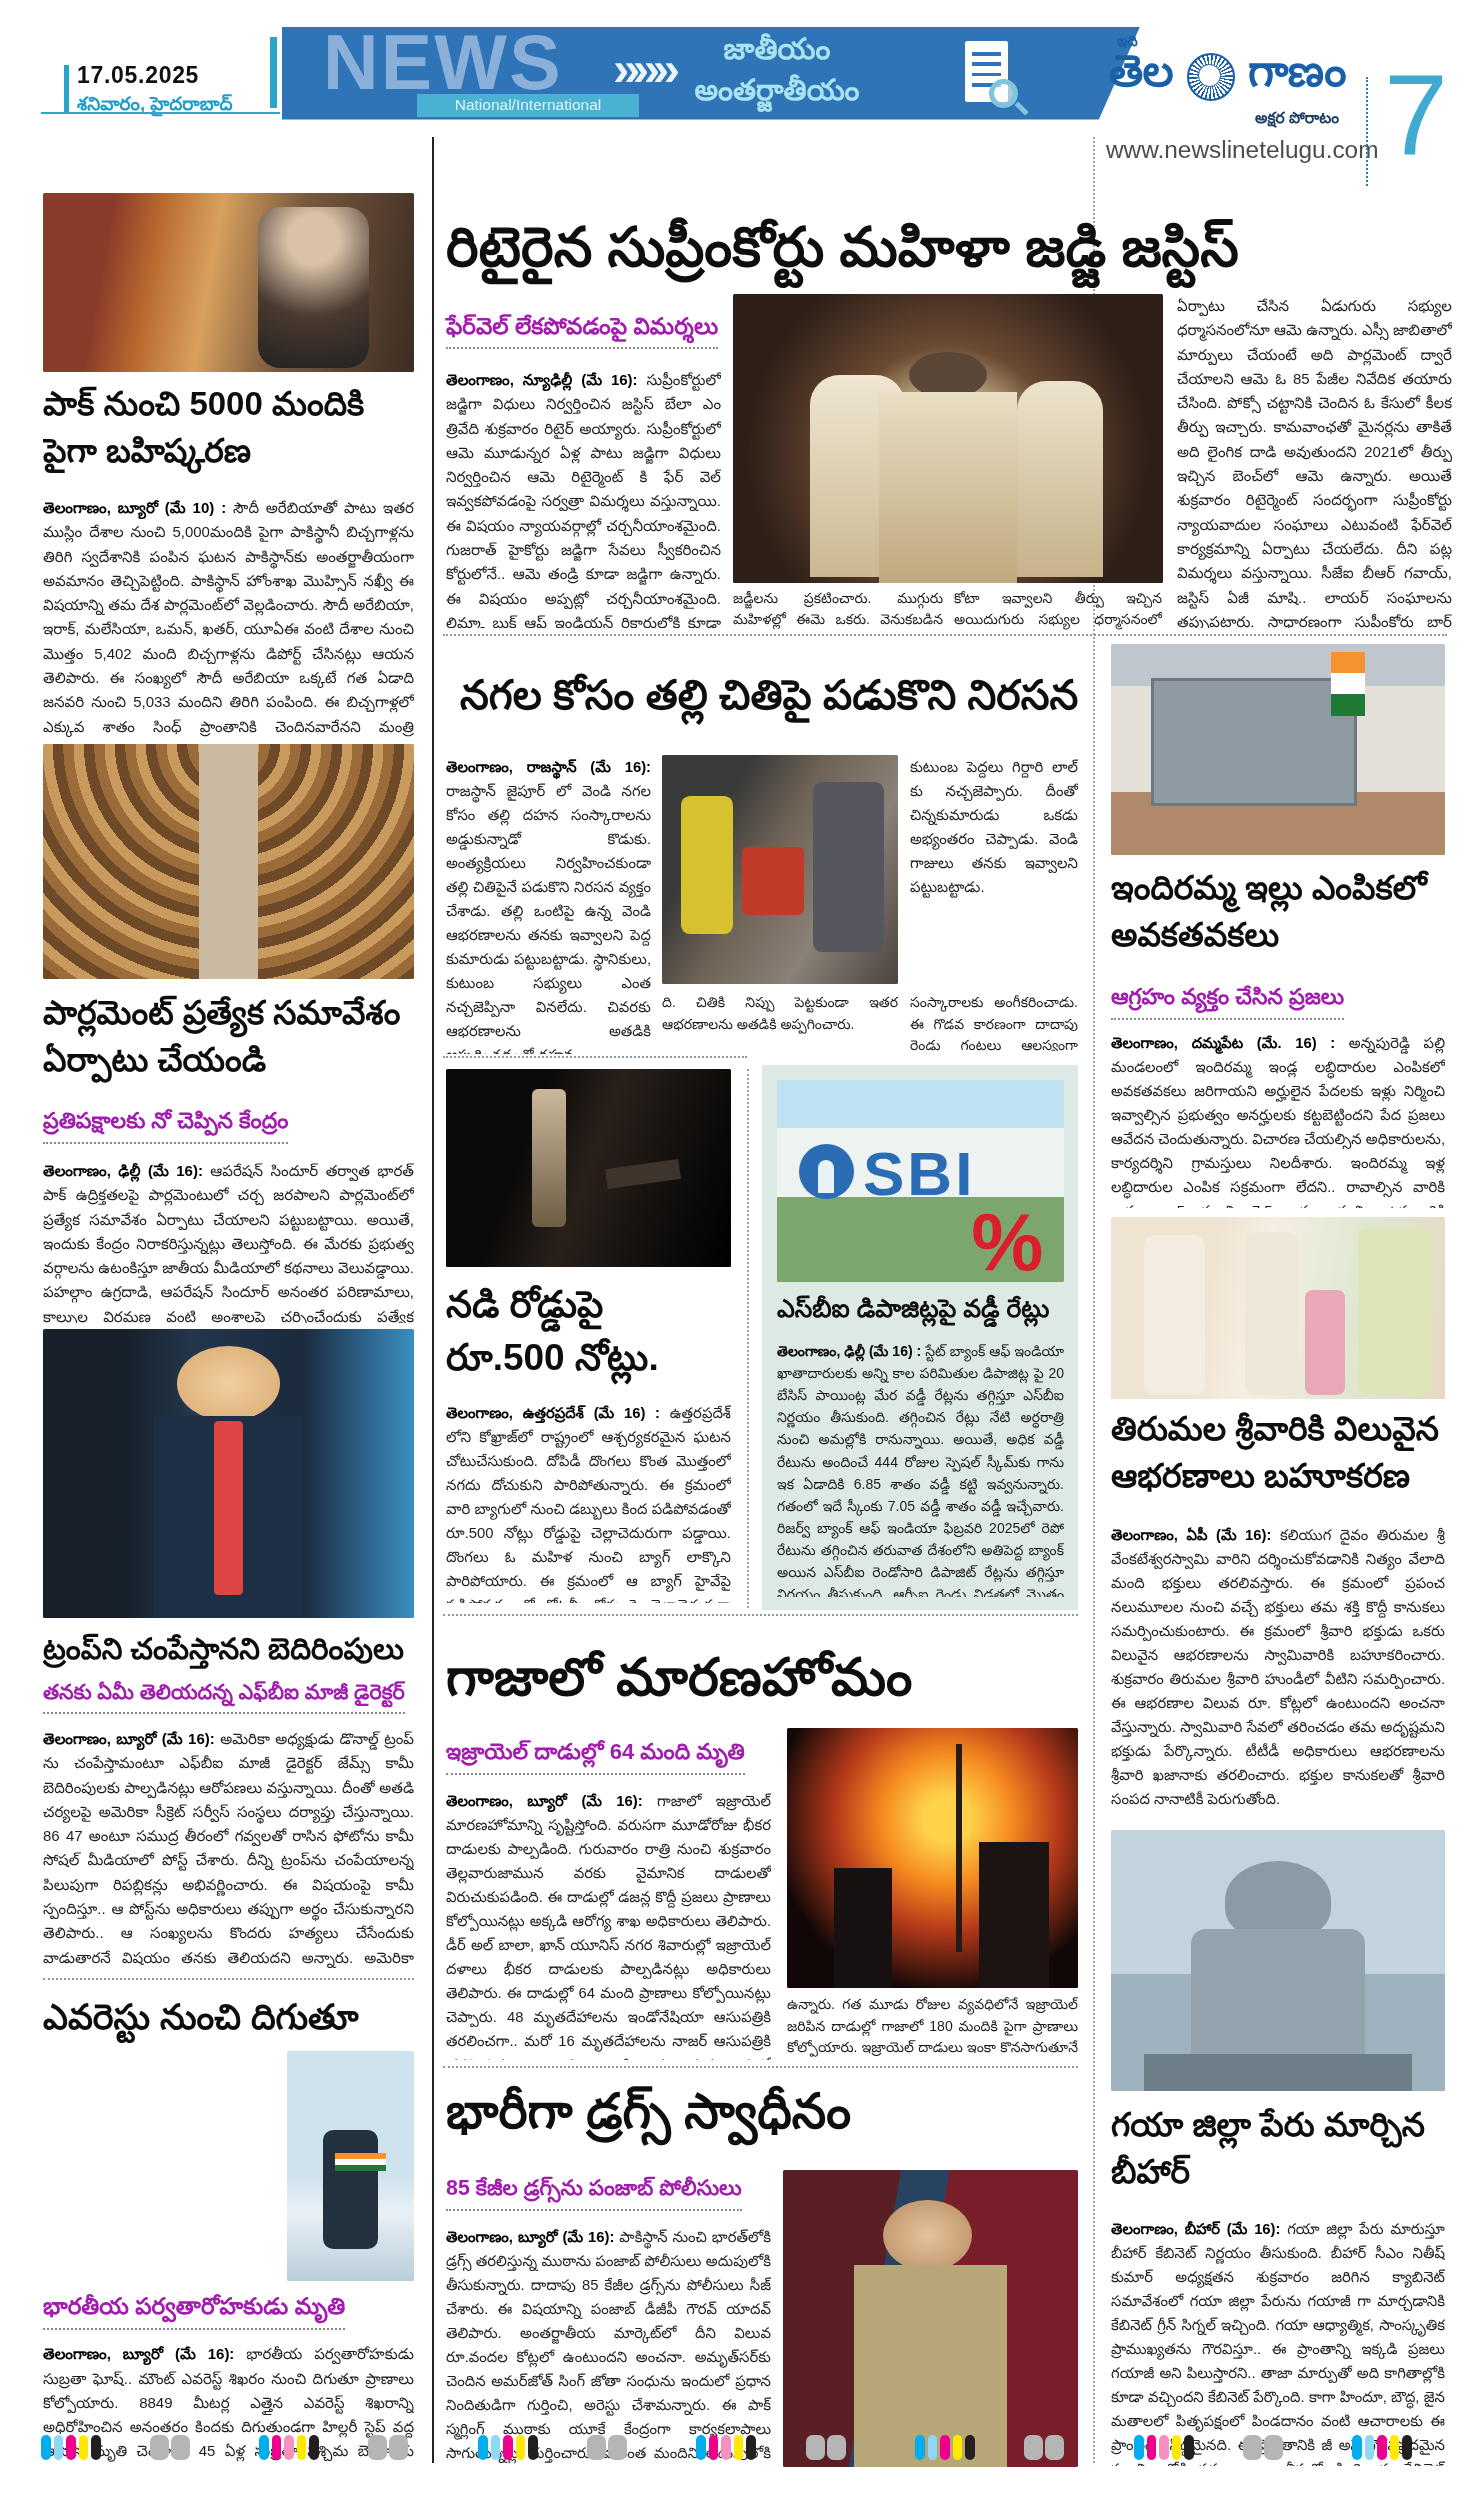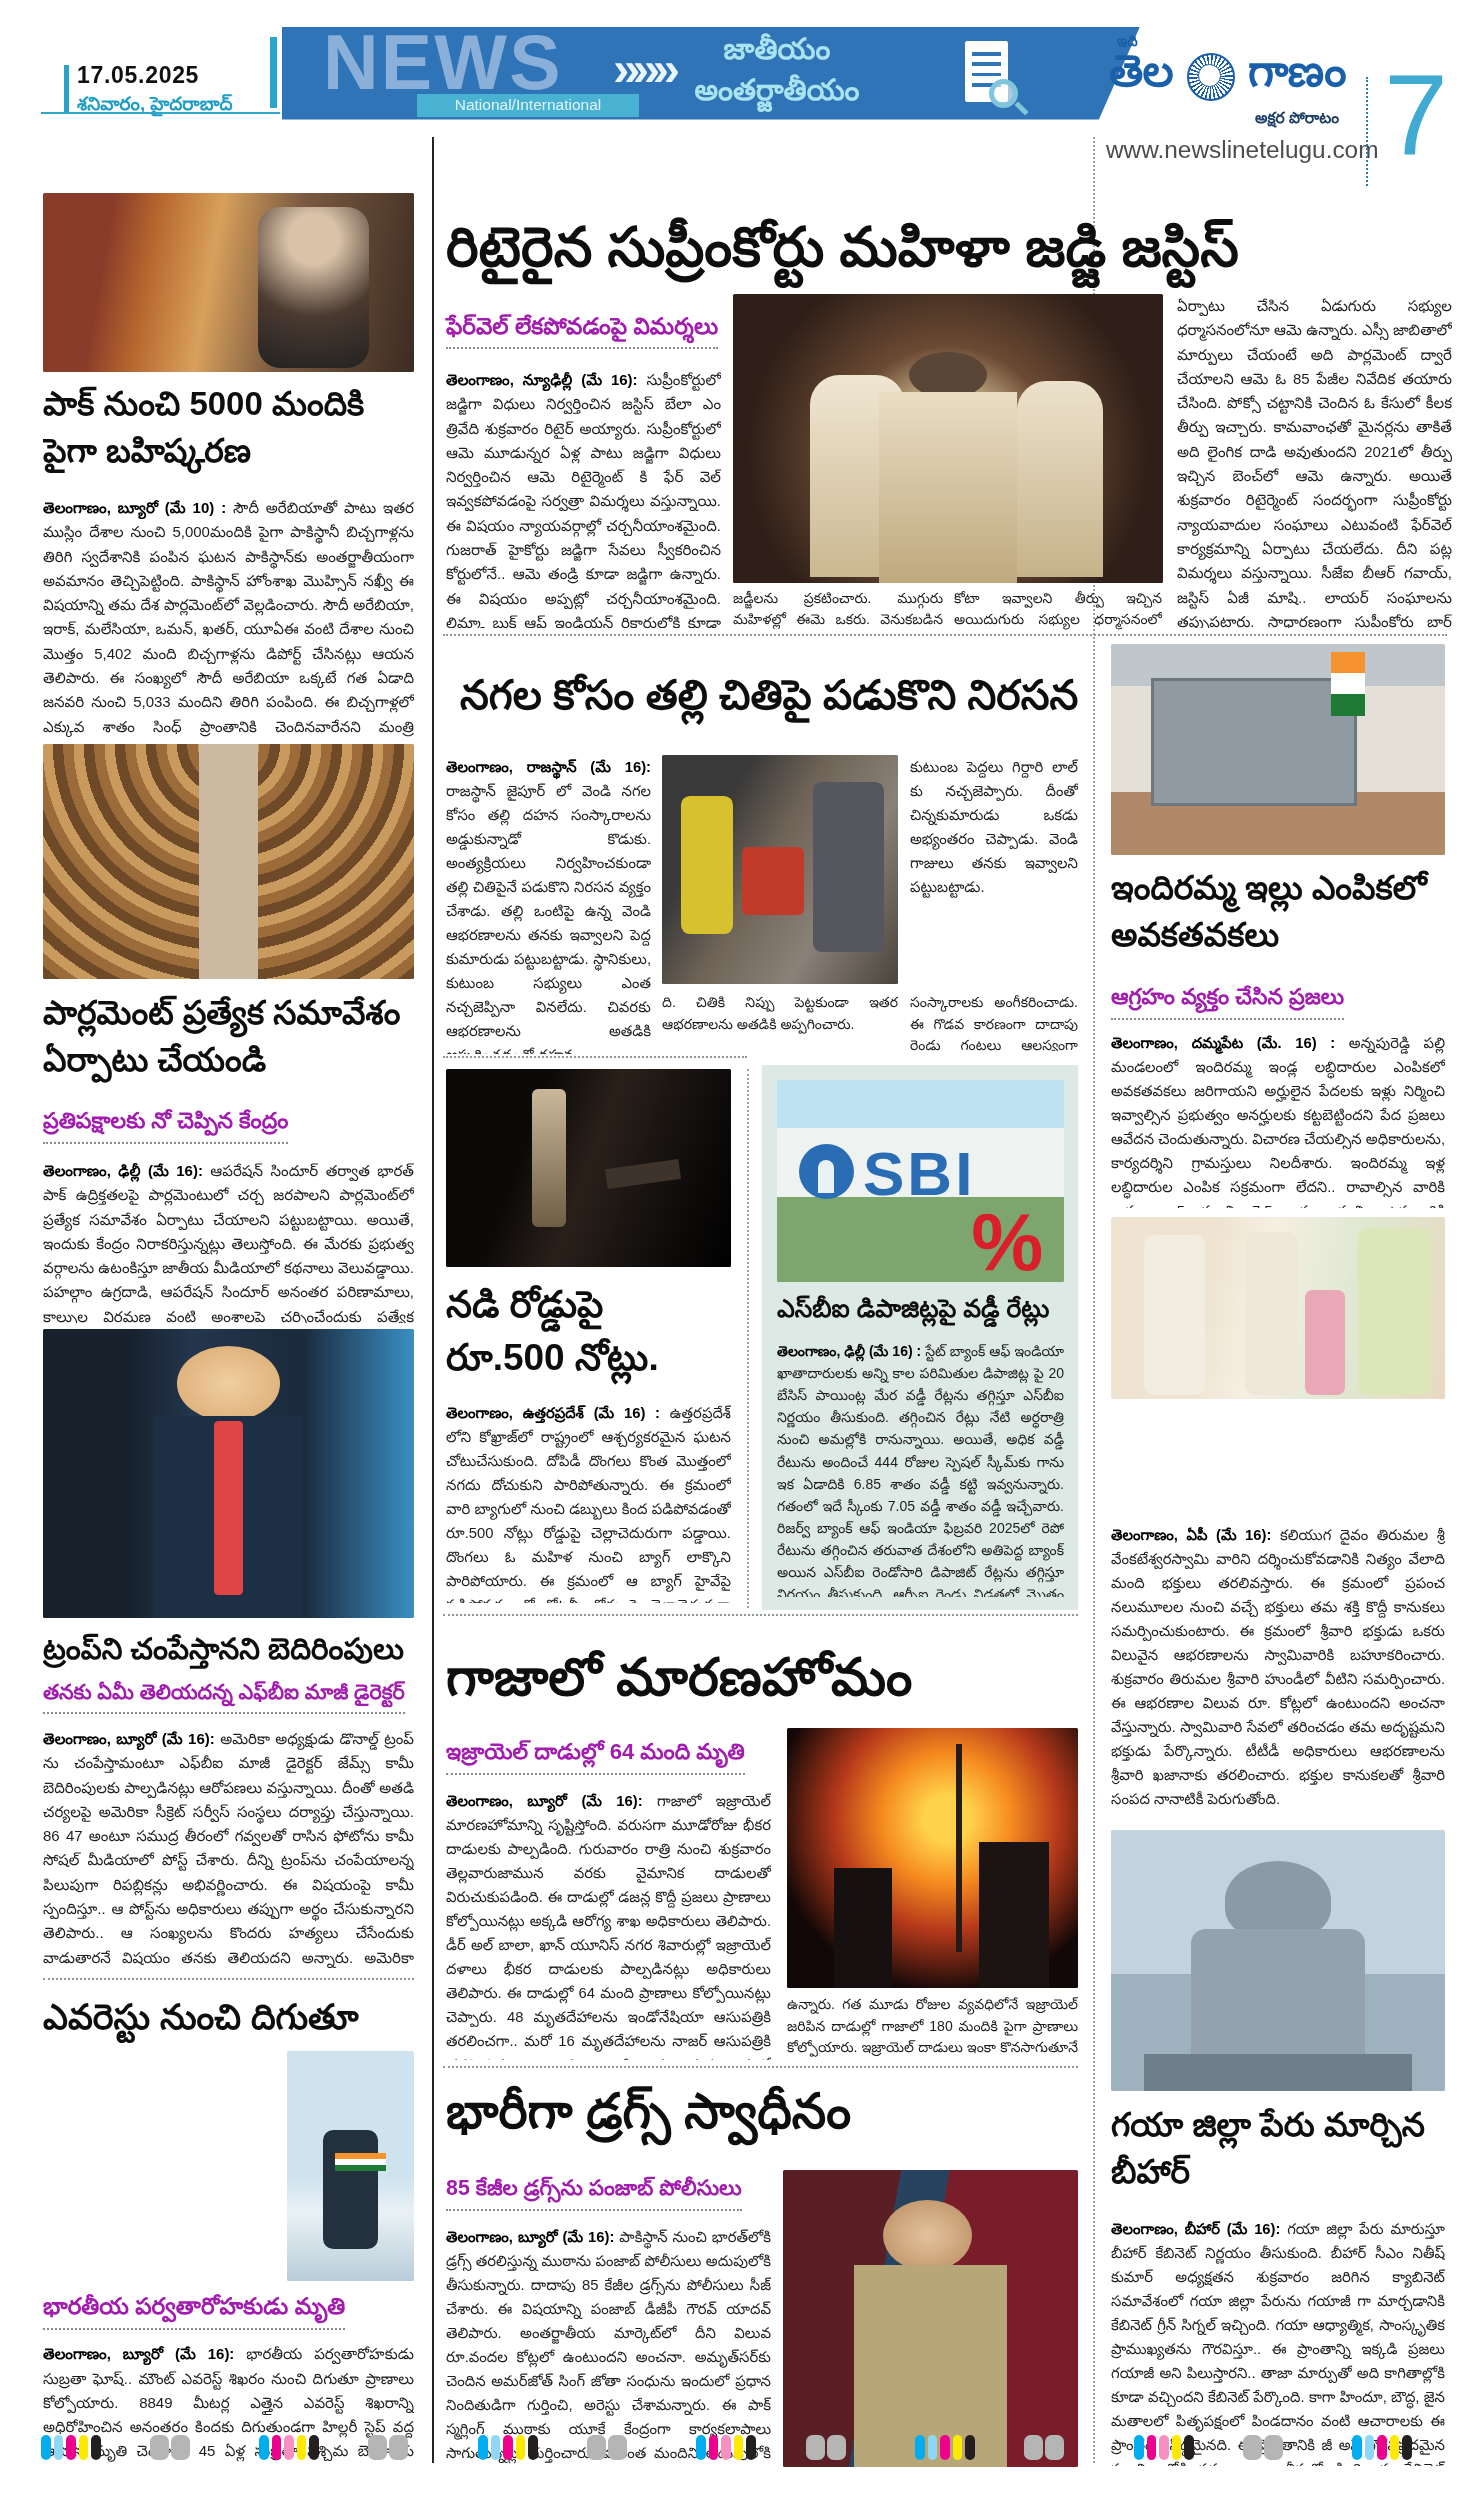--- a/index.html
+++ b/index.html
@@ -228,20 +228,21 @@
     <span>అన్నపురెడ్డి పల్లి మండలంలో ఇందిరమ్మ ఇండ్ల లబ్ధిదారుల ఎంపికలో అవకతవకలు జరిగాయని అర్హులైన పేదలకు ఇళ్లు నిర్మించి ఇవ్వాల్సిన ప్రభుత్వం అనర్హులకు కట్టబెట్టిందని పేద ప్రజలు ఆవేదన చెందుతున్నారు. విచారణ చేయల్సిన అధికారులను, కార్యదర్శిని గ్రామస్తులు నిలదీశారు. ఇందిరమ్మ ఇళ్ల లబ్ధిదారుల ఎంపిక సక్రమంగా లేదని.. రావాల్సిన వారికి రాకుండా 5 నుంచి 7.5 లక్షల భూమి ఉన్నవారికి కేటాయించారని ఆగ్రహం వ్యక్తం చేశారు. అర్హులందరికీ ఇళ్లు మంజూరు చేయాలని డిమాండ్ చేశారు. లేనిపక్షంలో ఆందోళన చేపడతామని హెచ్చరించారు.</span>
   </p>
 
   <div class="ph" style="left:1111px;top:1217px;width:334px;height:182px;
        background:linear-gradient(100deg,#efe4d2 0 30%,#f6efe2 45%,#dfe8d2 70%,#e8d9c2 100%);">
        <div style="position:absolute;left:10%;top:10%;width:18%;height:88%;background:#f3ece0;border-radius:10.3px;"></div>
        <div style="position:absolute;left:40%;top:8%;width:16%;height:90%;background:#efe7d8;border-radius:10.3px;"></div>
        <div style="position:absolute;left:58%;top:40%;width:12%;height:58%;background:#e8a8b8;border-radius:7.4px;"></div>
        <div style="position:absolute;right:4%;top:6%;width:22%;height:92%;background:#dde6b8;border-radius:10.3px;"></div>
   </div>
+  <div class="hl" style="left:1111px;top:1406px;width:334px;height:108px;font-size:33px;">తిరుమల శ్రీవారికి విలువైన ఆభరణాలు బహూకరణ</div>
   <p class="body-txt" style="left:1111px;top:1524px;width:334px;height:295px;font-size:14.8px;margin:0;">
     <strong class="dl">తెలంగాణం, ఏపీ (మే 16):</strong>
     <span>కలియుగ దైవం తిరుమల శ్రీ వేంకటేశ్వరస్వామి వారిని దర్శించుకోవడానికి నిత్యం వేలాది మంది భక్తులు తరలివస్తారు. ఈ క్రమంలో ప్రపంచ నలుమూలల నుంచి వచ్చే భక్తులు తమ శక్తి కొద్దీ కానుకలు సమర్పించుకుంటారు. ఈ క్రమంలో శ్రీవారి భక్తుడు ఒకరు విలువైన ఆభరణాలను స్వామివారికి బహూకరించారు. శుక్రవారం తిరుమల శ్రీవారి హుండీలో వీటిని సమర్పించారు. ఈ ఆభరణాల విలువ రూ. కోట్లలో ఉంటుందని అంచనా వేస్తున్నారు. స్వామివారి సేవలో తరించడం తమ అదృష్టమని భక్తుడు పేర్కొన్నారు. టీటీడీ అధికారులు ఆభరణాలను శ్రీవారి ఖజానాకు తరలించారు. భక్తుల కానుకలతో శ్రీవారి సంపద నానాటికీ పెరుగుతోంది.</span>
   </p>
 
   <div class="ph" style="left:1111px;top:1830px;width:334px;height:261px;
        background:linear-gradient(#c3d3dd 0 55%,#9db2be 55% 100%);">
        <div style="position:absolute;left:34%;top:12%;width:32%;height:30%;background:#8b9aa4;border-radius:50% 50% 40% 40%;"></div>
        <div style="position:absolute;left:24%;top:38%;width:52%;height:50%;background:#93a2ac;border-radius:14.8px 14.8px 0 0;"></div>
        <div style="position:absolute;left:10%;bottom:0;width:80%;height:14%;background:#6e7f8a;"></div>

